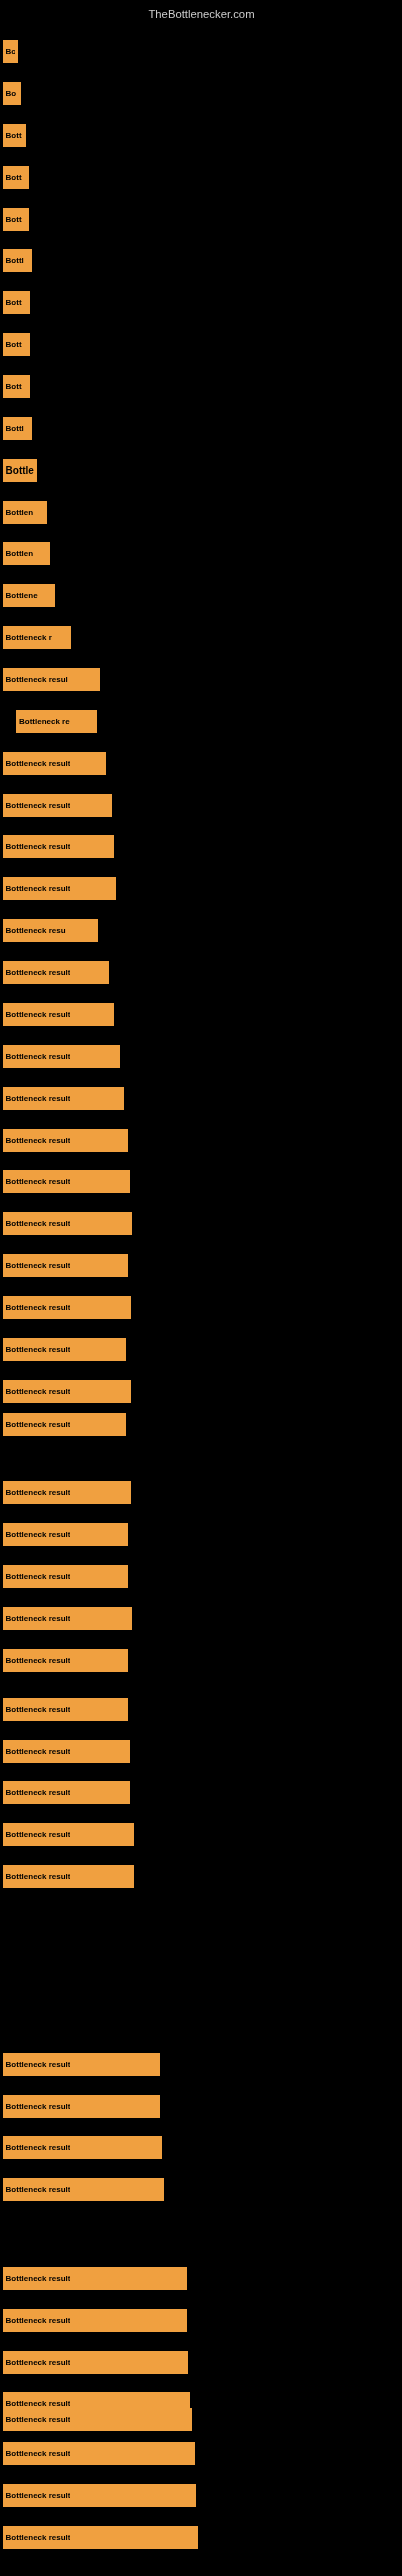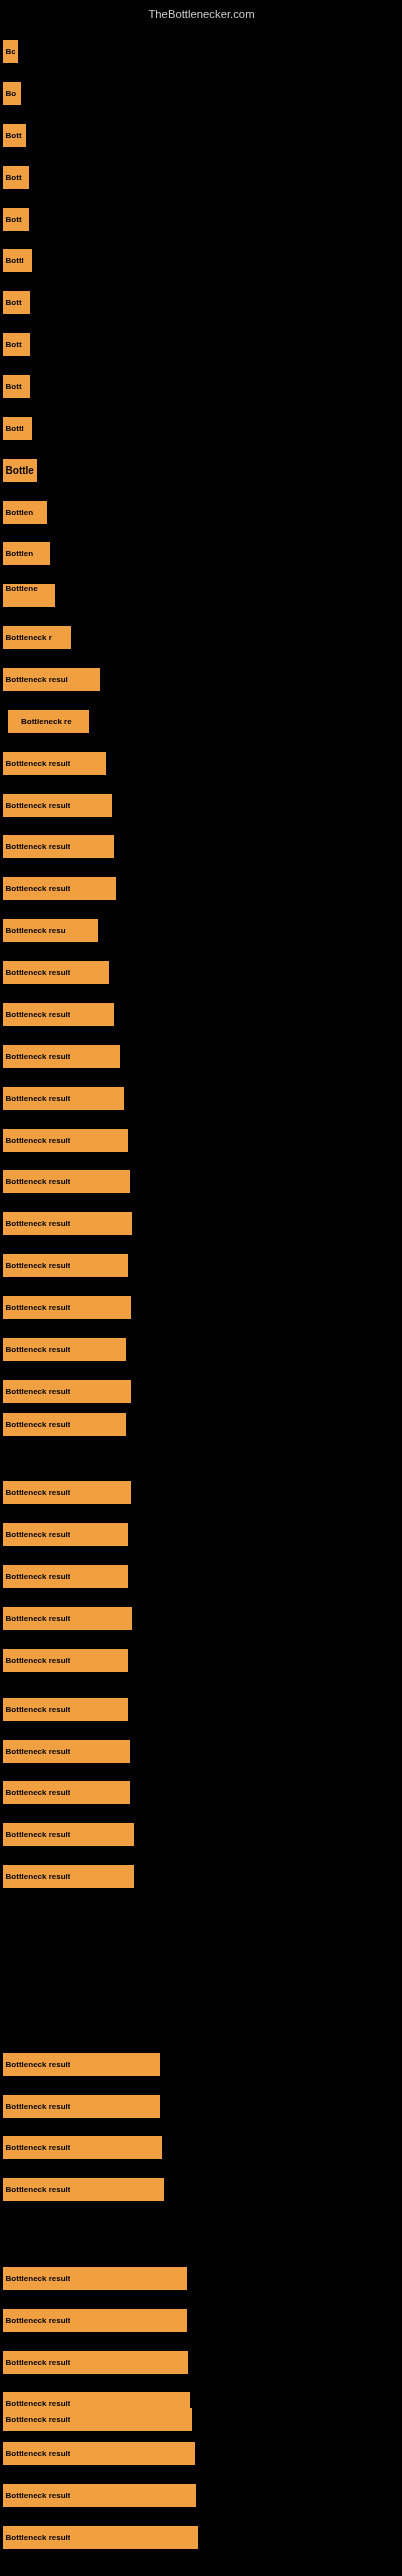--- a/index.html
+++ b/index.html
@@ -99,36 +99,36 @@
       <div style="background-color: rgb(240, 160, 64); width: 44px; height: 22.5px; display: flex; align-items: center; padding-left: 2.4px; padding-right: 2.4px; margin-left: 3.2px;">
         <span style="color: rgb(0, 0, 0); font-size: 8px; font-weight: bold; white-space: nowrap; overflow: hidden;">Bottlen</span>
       </div>
     </div>
     <div style="position: absolute; top: 526px; left: 0px; width: 403px; height: 22.5px; display: flex; align-items: center;">
       <div style="background-color: rgb(240, 160, 64); width: 47px; height: 22.5px; display: flex; align-items: center; padding-left: 2.4px; padding-right: 2.4px; margin-left: 3.2px;">
         <span style="color: rgb(0, 0, 0); font-size: 8px; font-weight: bold; white-space: nowrap; overflow: hidden;">Bottlen</span>
       </div>
     </div>
     <div style="position: absolute; top: 568px; left: 0px; width: 403px; height: 22.5px; display: flex; align-items: center;">
-      <div style="background-color: rgb(240, 160, 64); width: 52px; height: 22.5px; display: flex; align-items: flex-start; padding-left: 2.4px; padding-right: 2.4px; margin-left: 3.2px;">
+      <div style="background-color: rgb(240, 160, 64); width: 52px; height: 22.5px; display: flex; align-items: center; padding-left: 2.4px; padding-right: 2.4px; margin-left: 3.2px;">
         <span style="color: rgb(0, 0, 0); font-size: 8px; font-weight: bold; white-space: nowrap; overflow: hidden;">Bottlene</span>
       </div>
     </div>
     <div style="position: absolute; top: 610px; left: 0px; width: 403px; height: 22.5px; display: flex; align-items: center;">
       <div style="background-color: rgb(240, 160, 64); width: 68px; height: 22.5px; display: flex; align-items: center; padding-left: 2.4px; padding-right: 2.4px; margin-left: 3.2px;">
         <span style="color: rgb(0, 0, 0); font-size: 8px; font-weight: bold; white-space: nowrap; overflow: hidden;">Bottleneck r</span>
       </div>
     </div>
     <div style="position: absolute; top: 652px; left: 0px; width: 403px; height: 22.5px; display: flex; align-items: flex-end;">
       <div style="background-color: rgb(240, 160, 64); width: 97px; height: 22.5px; display: flex; align-items: center; padding-left: 2.4px; padding-right: 2.4px; margin-left: 3.2px;">
         <span style="color: rgb(0, 0, 0); font-size: 8px; font-weight: bold; white-space: nowrap; overflow: hidden;">Bottleneck resul</span>
       </div>
     </div>
     <div style="position: absolute; top: 694px; left: 0px; width: 403px; height: 22.5px; display: flex; align-items: center;">
-      <div style="background-color: rgb(240, 160, 64); width: 81px; height: 22.5px; display: flex; align-items: center; padding-left: 13px; padding-right: 2.4px; margin-left: 8px;">
+      <div style="background-color: rgb(240, 160, 64); width: 81px; height: 22.5px; display: flex; align-items: center; padding-left: 3px; padding-right: 2.4px; margin-left: 16px;">
         <span style="color: rgb(0, 0, 0); font-size: 8px; font-weight: bold; white-space: nowrap; overflow: hidden;">Bottleneck re</span>
       </div>
     </div>
     <div style="position: absolute; top: 736px; left: 0px; width: 403px; height: 22.5px; display: flex; align-items: center;">
       <div style="background-color: rgb(240, 160, 64); width: 103px; height: 22.5px; display: flex; align-items: center; padding-left: 2.4px; padding-right: 2.4px; margin-left: 3.2px;">
         <span style="color: rgb(0, 0, 0); font-size: 8px; font-weight: bold; white-space: nowrap; overflow: hidden;">Bottleneck result</span>
       </div>
     </div>
     <div style="position: absolute; top: 778px; left: 0px; width: 403px; height: 22.5px; display: flex; align-items: center;">
       <div style="background-color: rgb(240, 160, 64); width: 109px; height: 22.5px; display: flex; align-items: center; padding-left: 2.4px; padding-right: 2.4px; margin-left: 3.2px;">

